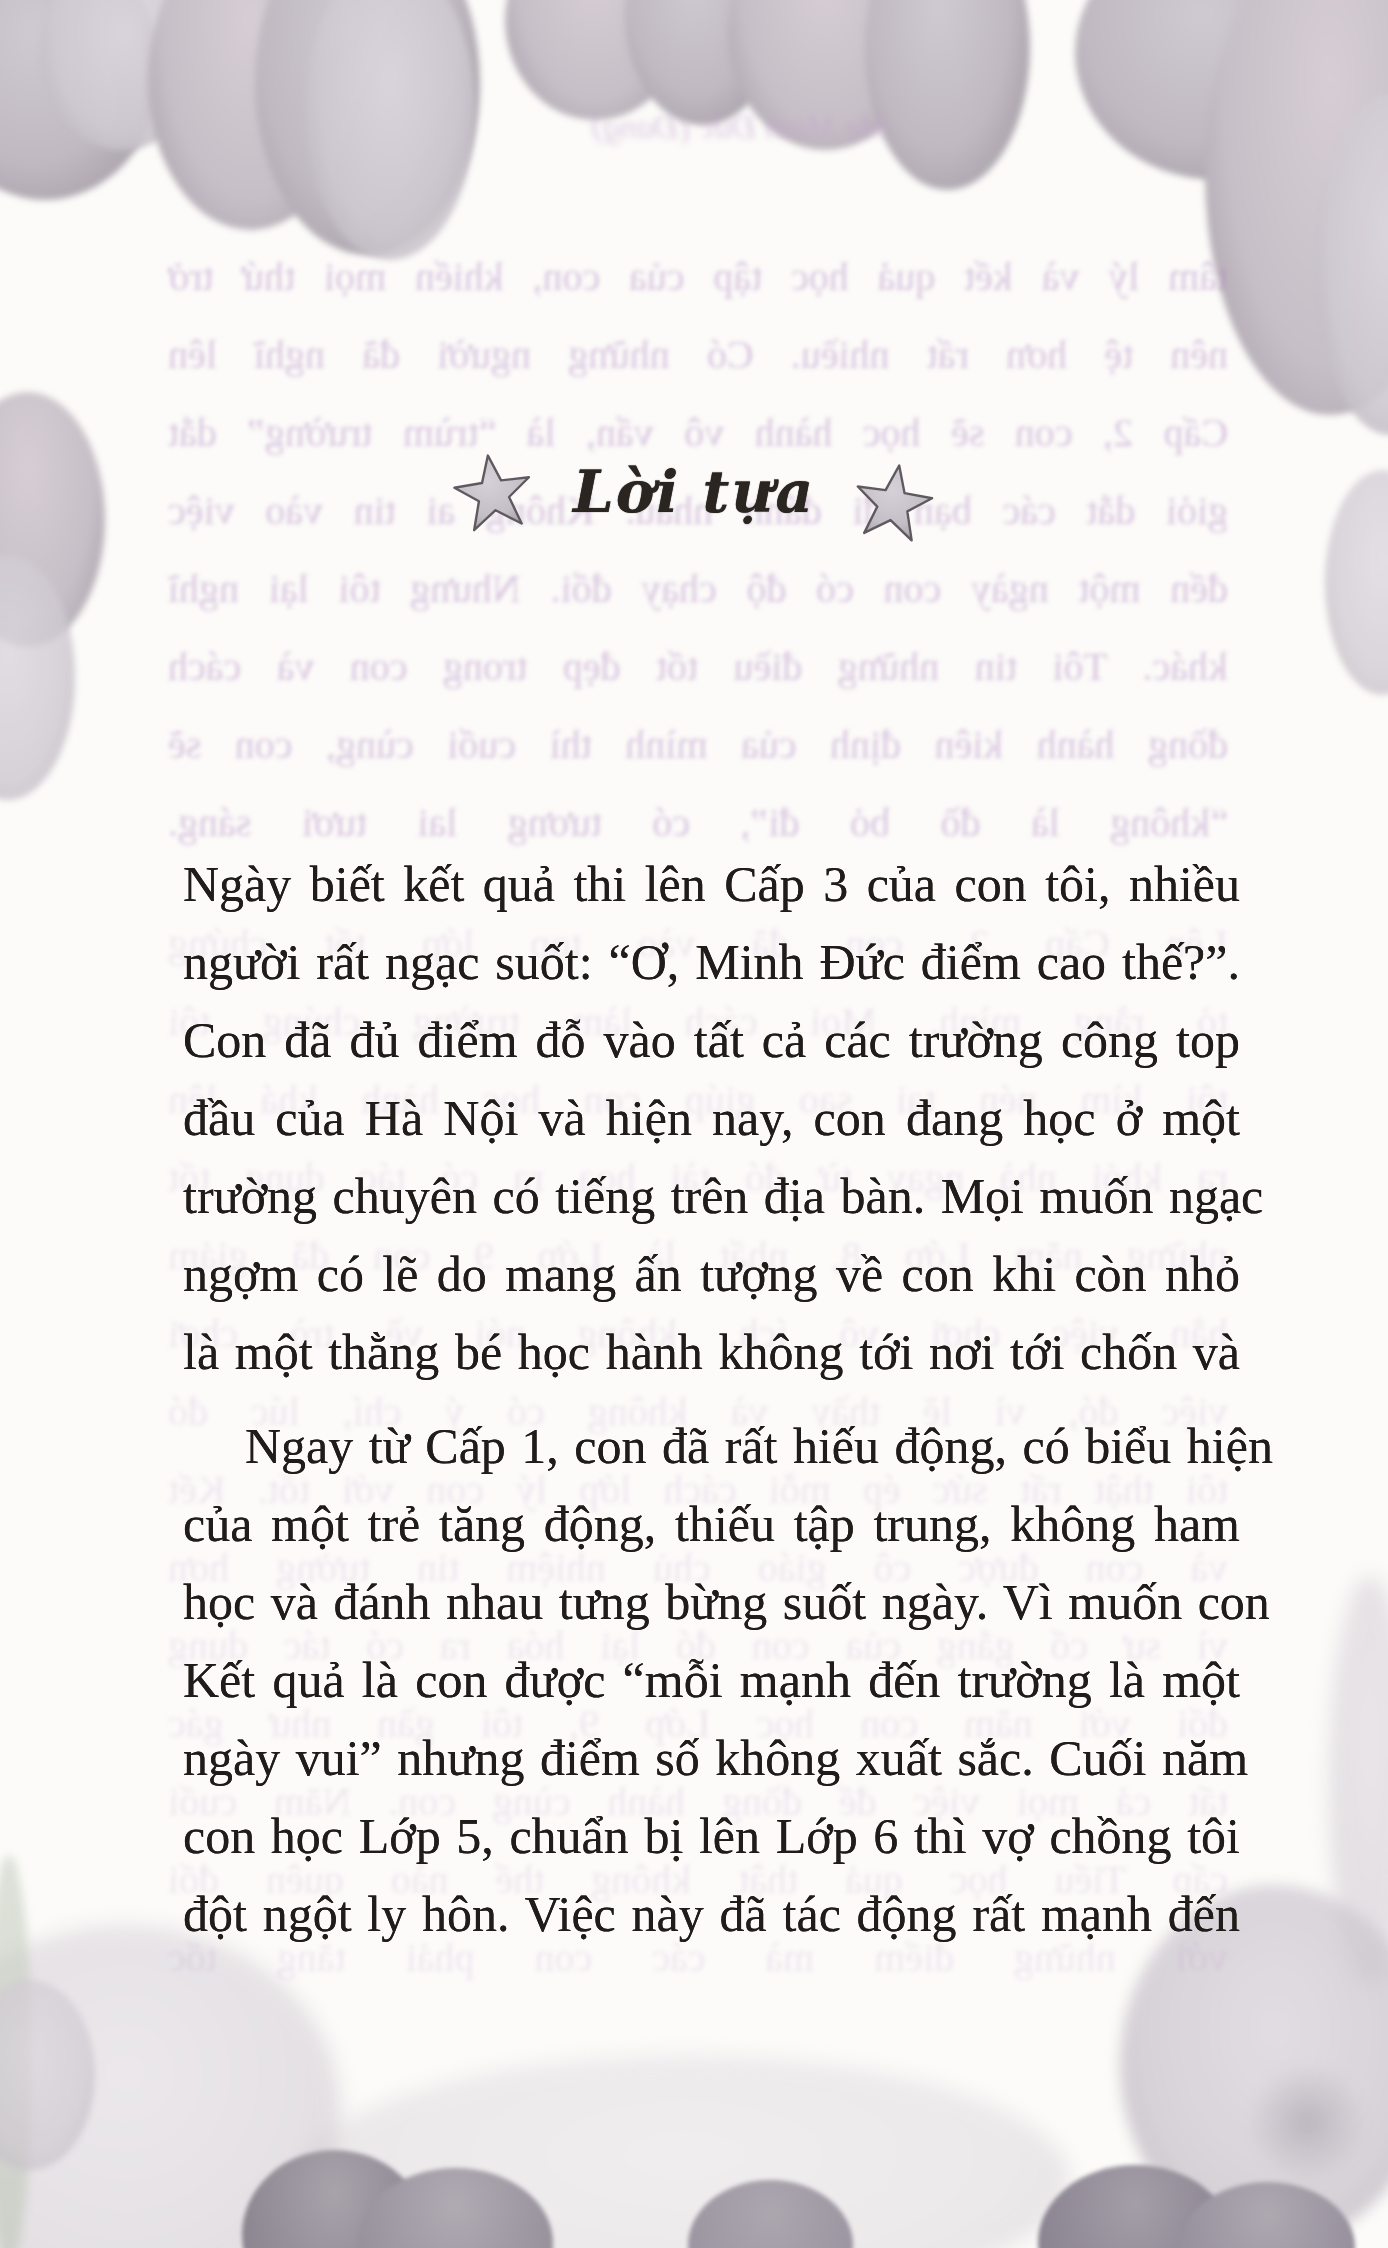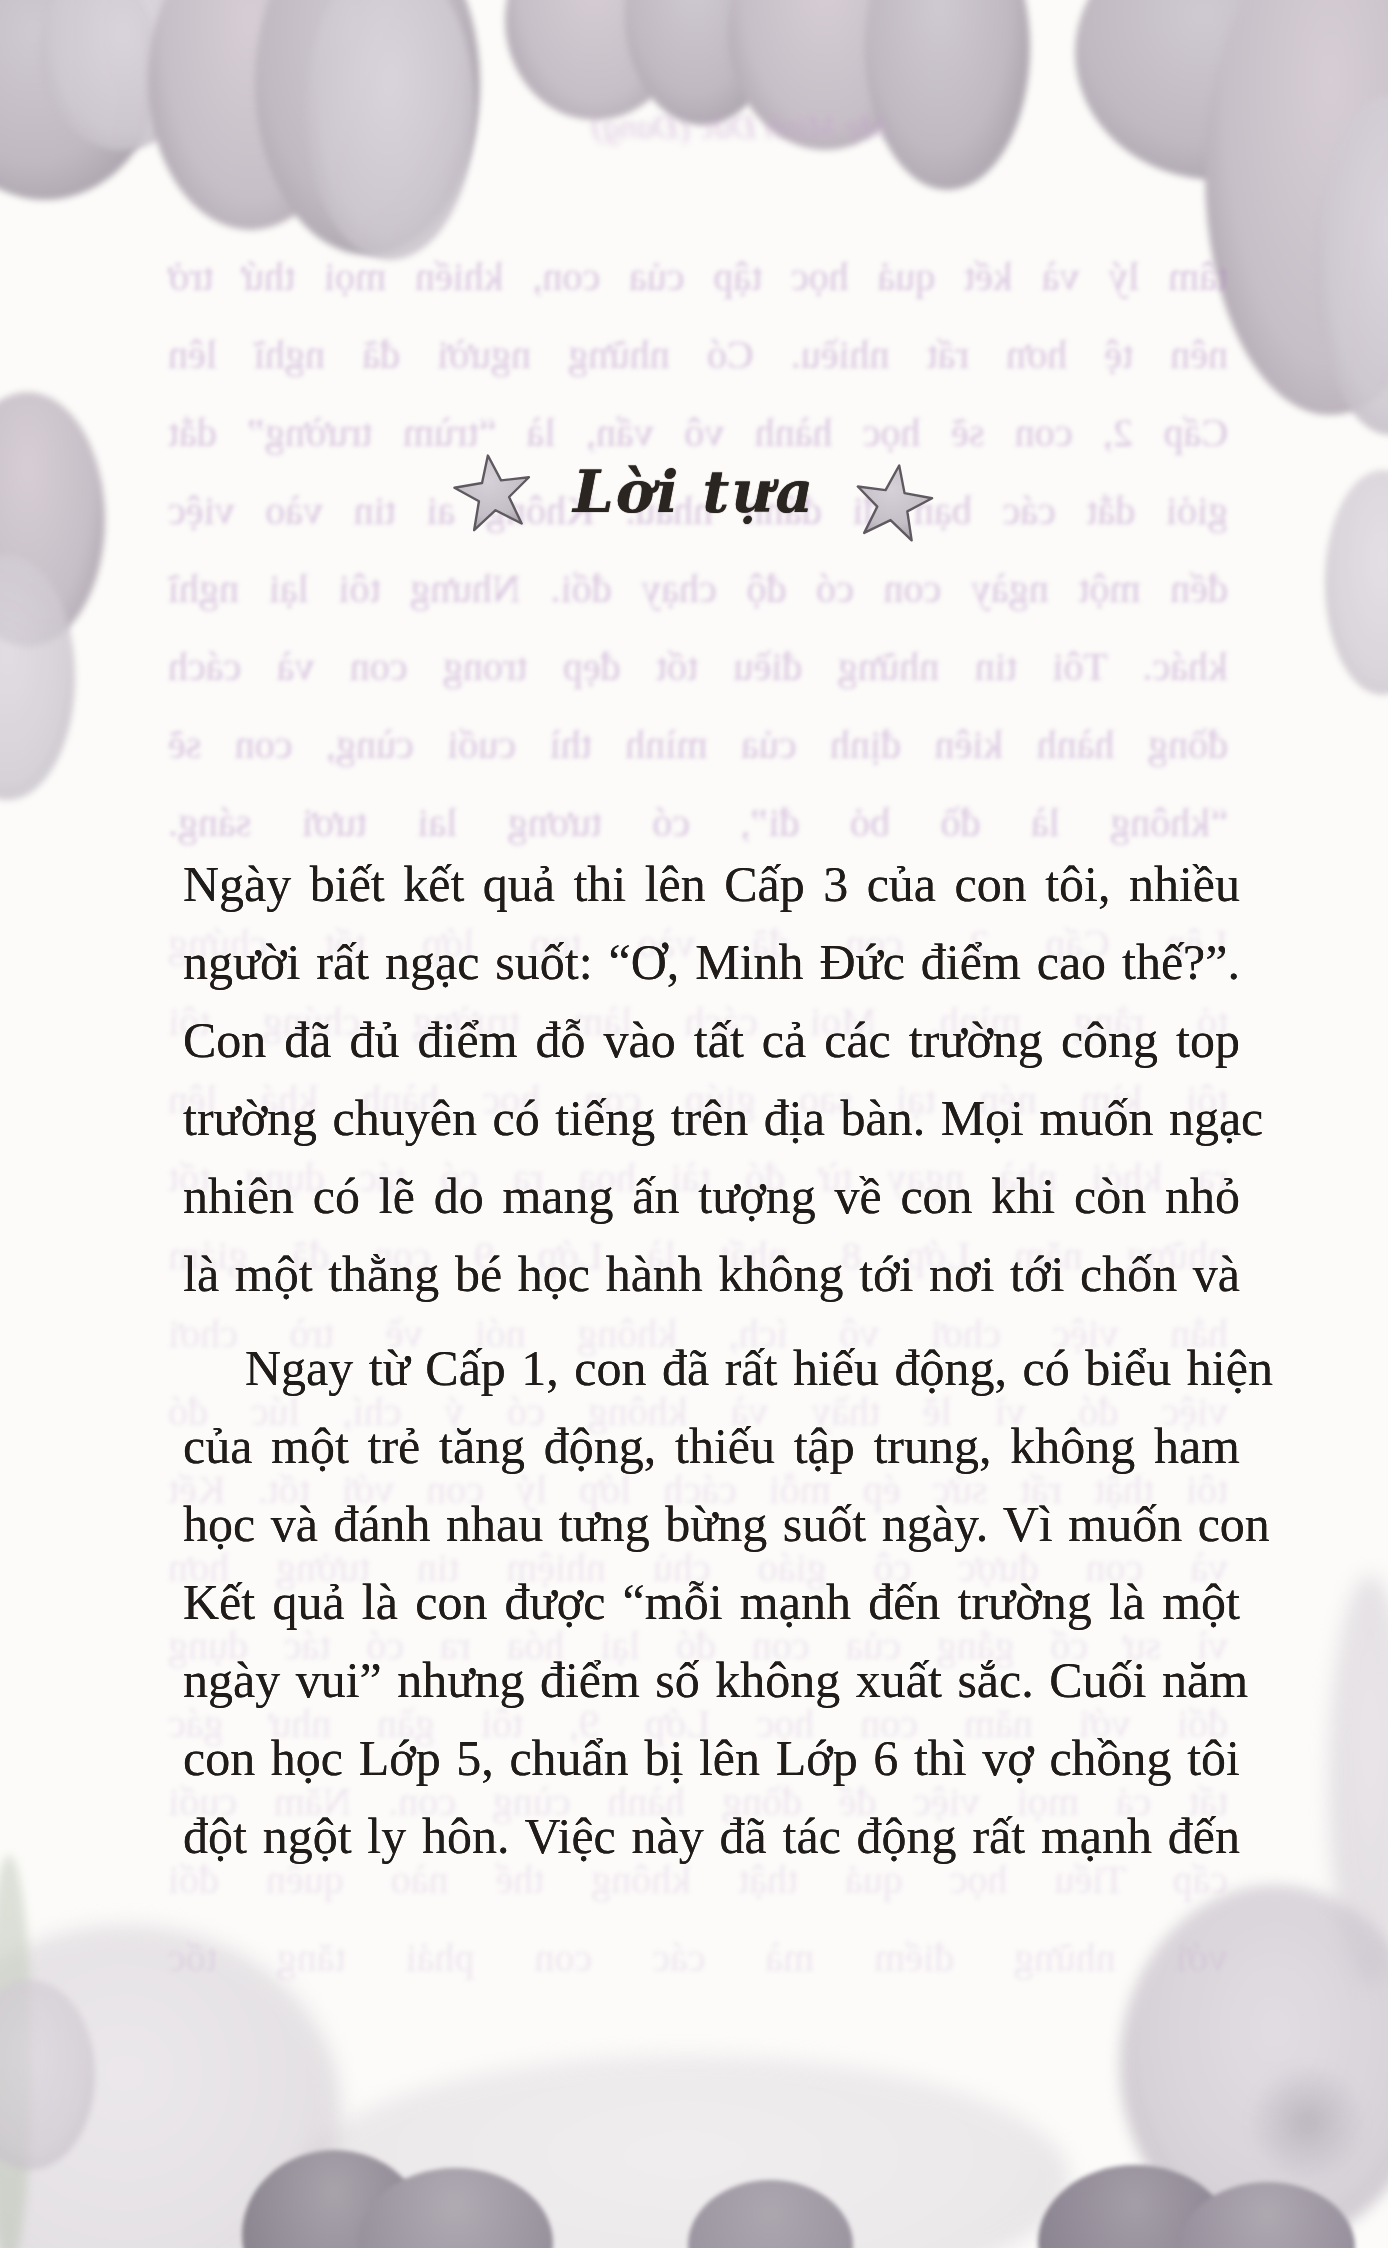--- a/index.html
+++ b/index.html
@@ -128,22 +128,23 @@
     <svg class="star tilt-r" viewBox="0 0 100 100">
       <path d="M50 4 L62 37 L97 38 L69 59 L80 94 L50 73 L20 94 L31 59 L3 38 L38 37 Z" fill="url(#sg)" stroke="#5f5960" stroke-width="3" stroke-linejoin="round"></path>
     </svg>
   </div>
 
   <div id="body-text">
       <div class="para">
         <div class="line">Ngày biết kết quả thi lên Cấp 3 của con tôi, nhiều</div>
         <div class="line">người rất ngạc suốt: “Ơ, Minh Đức điểm cao thế?”.</div>
         <div class="line">Con đã đủ điểm đỗ vào tất cả các trường công top</div>
+        <div class="line">đầu của Hà Nội và hiện nay, con đang học ở một</div>
         <div class="line">trường chuyên có tiếng trên địa bàn. Mọi muốn ngạc</div>
-        <div class="line">nhiên có lẽ do mang ấn tượng về con khi còn nhỏ</div>
+        <div class="line">ngợm có lẽ do mang ấn tượng về con khi còn nhỏ</div>
         <div class="line">là một thằng bé học hành không tới nơi tới chốn và</div>
       </div>
       <div class="para">
         <div class="line indent">Ngay từ Cấp 1, con đã rất hiếu động, có biểu hiện</div>
         <div class="line">của một trẻ tăng động, thiếu tập trung, không ham</div>
         <div class="line">học và đánh nhau tưng bừng suốt ngày. Vì muốn con</div>
         <div class="line">Kết quả là con được “mỗi mạnh đến trường là một</div>
         <div class="line">ngày vui” nhưng điểm số không xuất sắc. Cuối năm</div>
         <div class="line">con học Lớp 5, chuẩn bị lên Lớp 6 thì vợ chồng tôi</div>
         <div class="line">đột ngột ly hôn. Việc này đã tác động rất mạnh đến</div>

